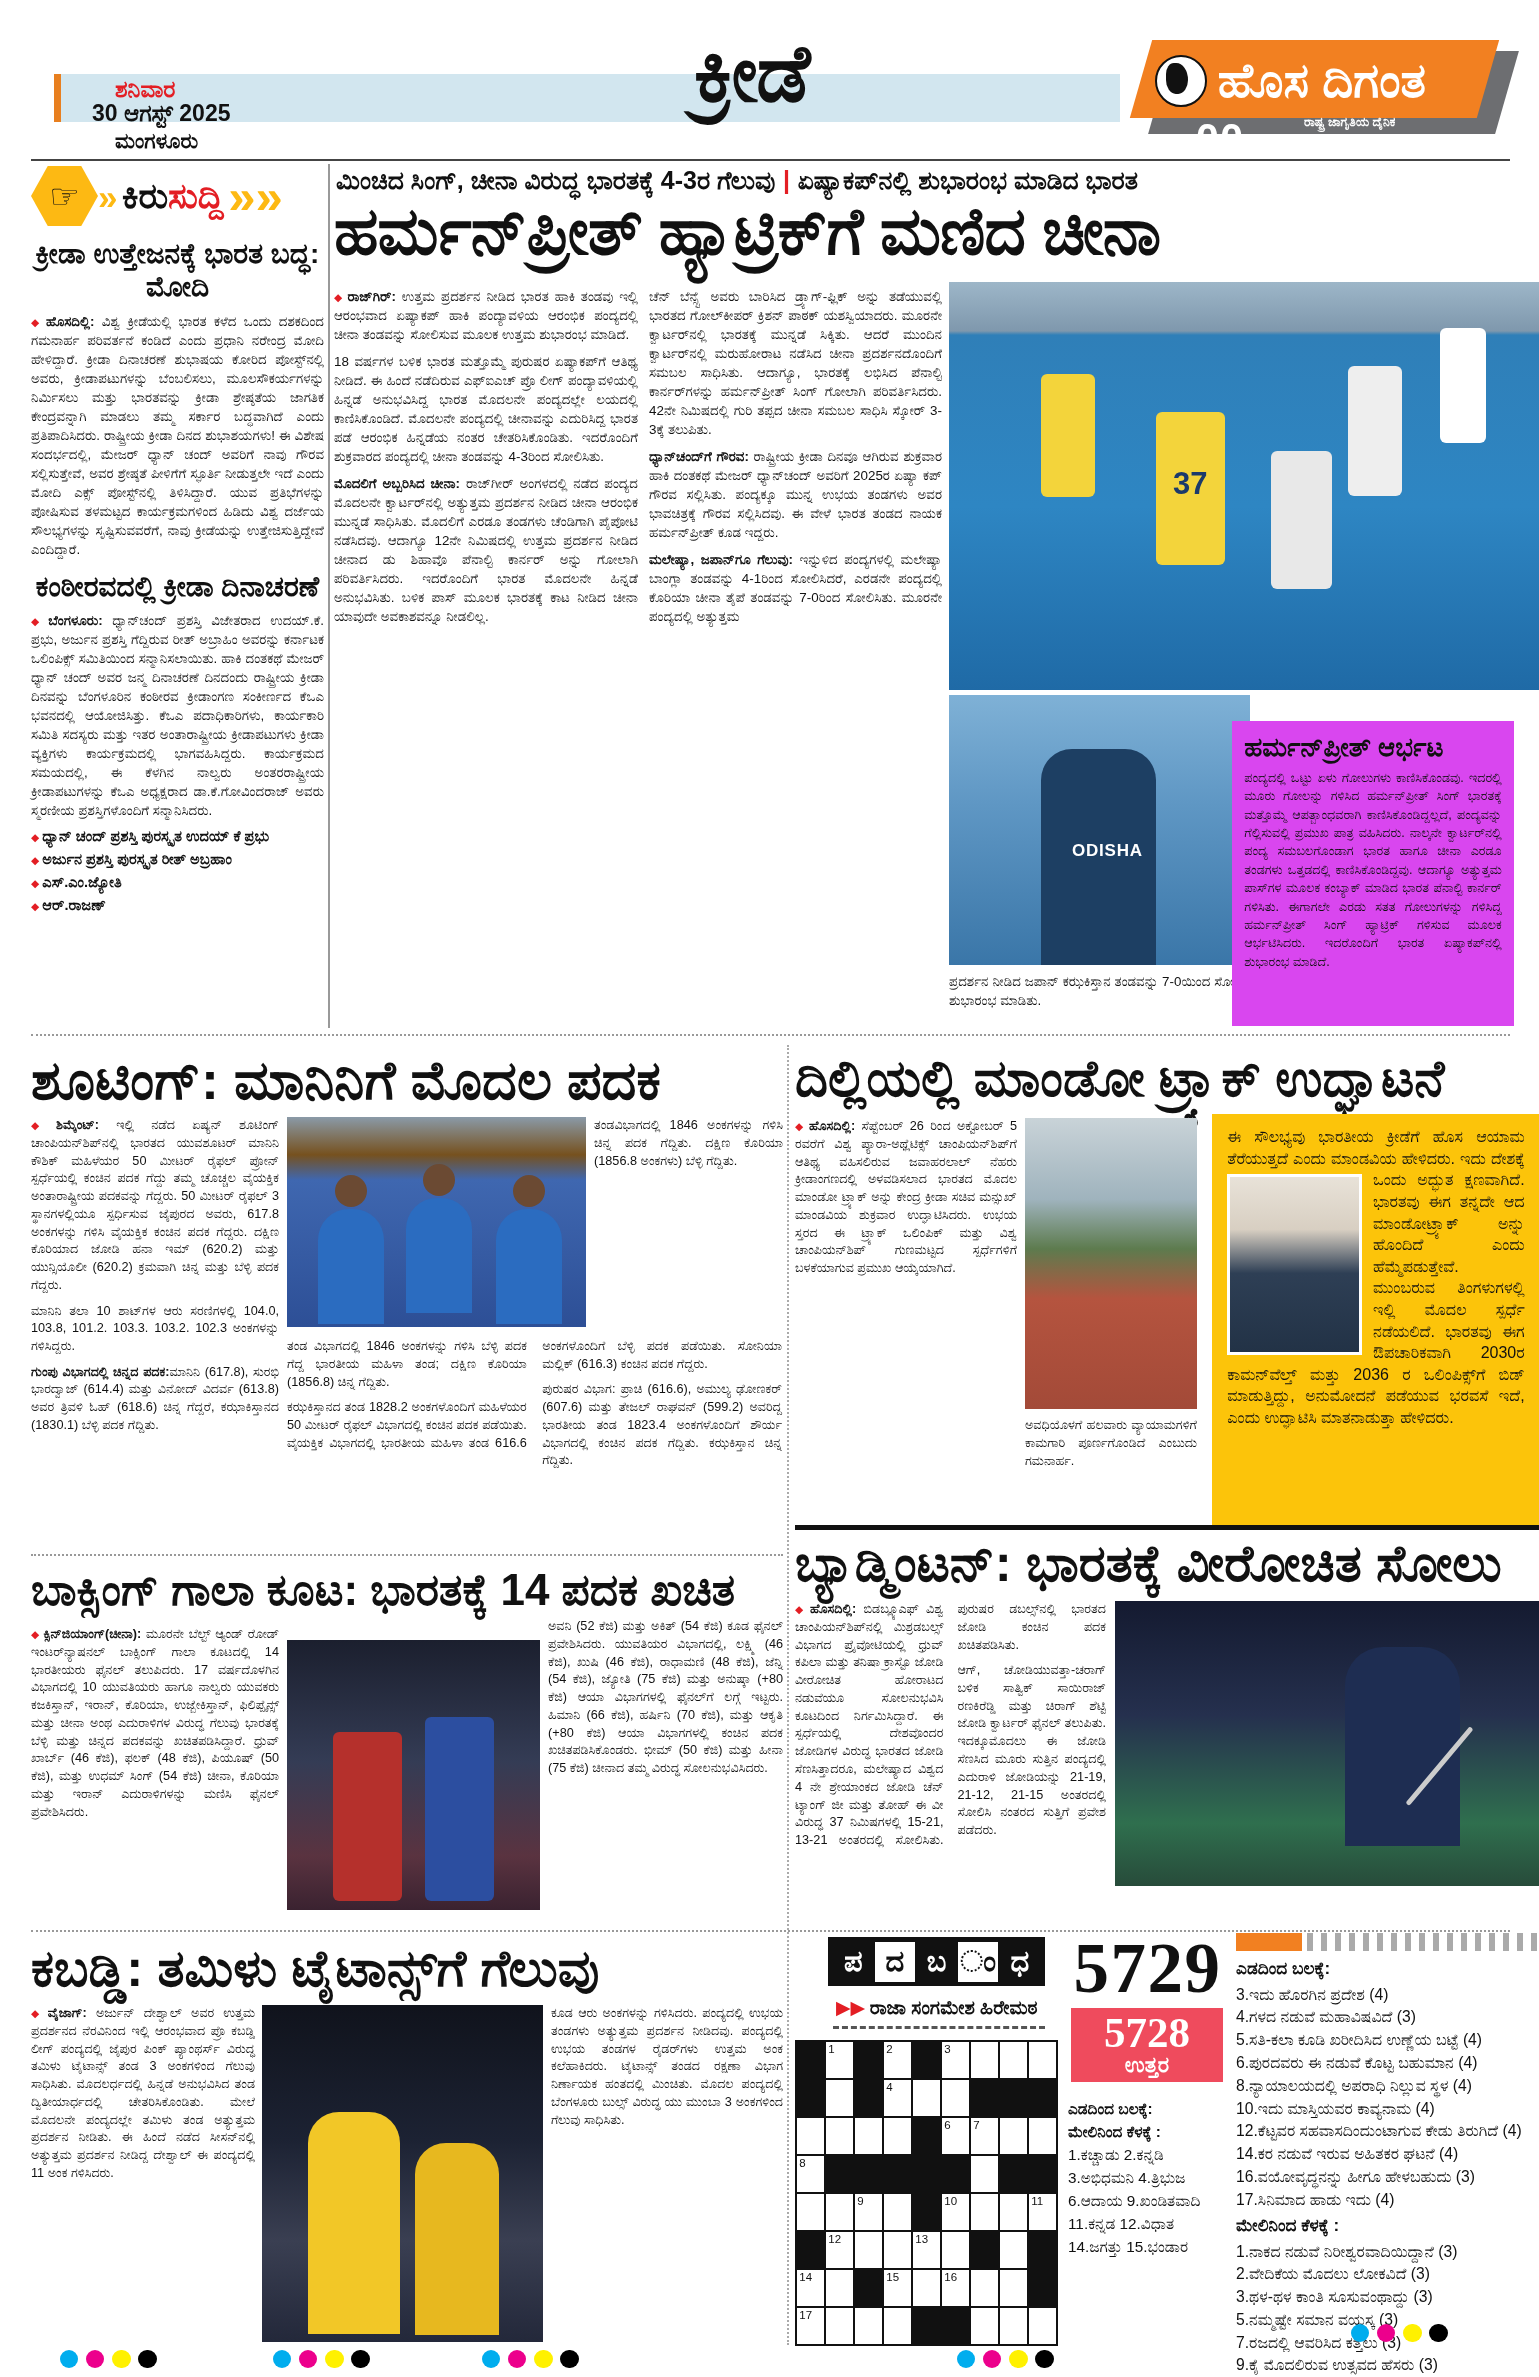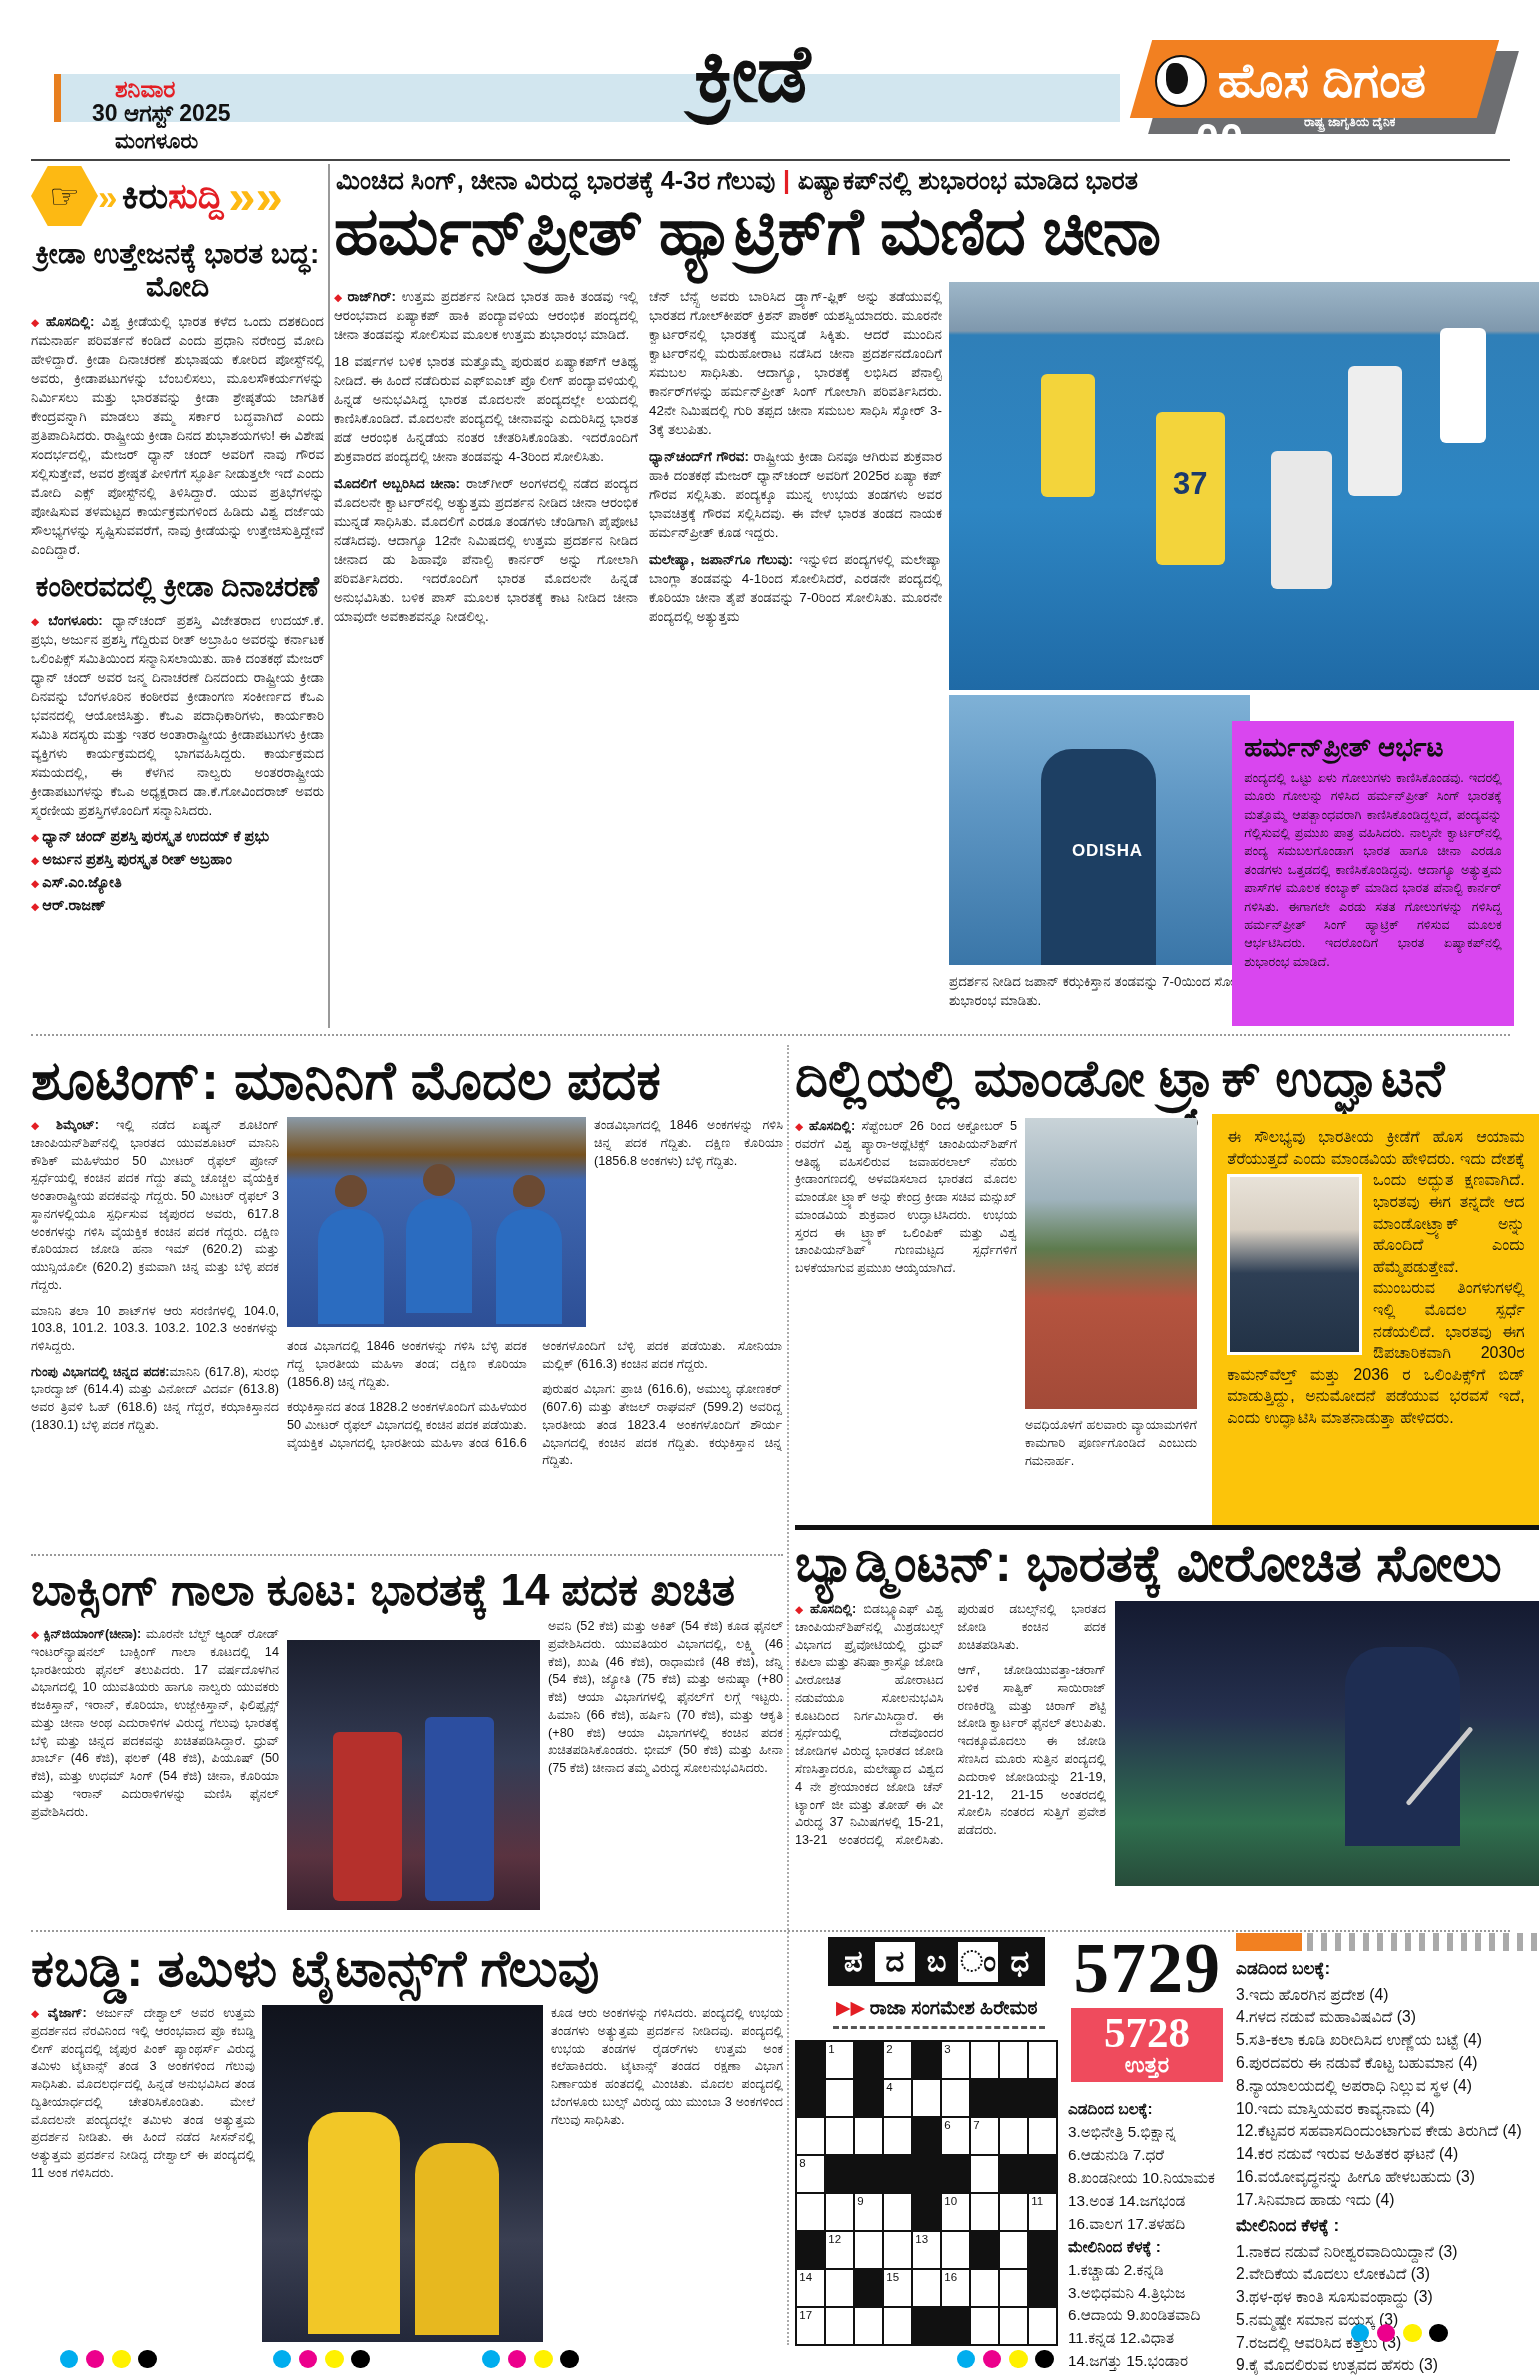--- a/index.html
+++ b/index.html
@@ -389,21 +389,20 @@
     <div class="cw-cell"></div>
   </div>
 
 <div class="abs" id="cw-num">5729</div>
 <div class="abs" id="cw-ansbox">
   <div class="n">5728</div>
   <div class="u">ಉತ್ತರ</div>
 </div>
 <div class="abs" id="cw-answers">
   <b>ಎಡದಿಂದ ಬಲಕ್ಕೆ:</b>
-  <span>3.ಅಭಿನೇತ್ರಿ 5.ಭಿಕ್ಷಾನ್ನ 6.ಆಡುನುಡಿ 7.ಧರೆ 8.ಖಂಡನೀಯ 10.ನಿಯಾಮಕ 13.ಅಂತ 14.ಜಗಭಂಡ 16.ವಾಲಗ 17.ತಳಹದಿ</span>
   <b>ಮೇಲಿನಿಂದ ಕೆಳಕ್ಕೆ :</b>
   <span>1.ಕಚ್ಚಾಡು 2.ಕನ್ನಡಿ 3.ಅಭಿಧಮನಿ 4.ತ್ರಿಭುಜ 6.ಆದಾಯ 9.ಖಂಡಿತವಾದಿ 11.ಕನ್ನಡ 12.ವಿಧಾತ 14.ಜಗತ್ತು 15.ಭಂಡಾರ</span>
 </div>
 
 <div class="abs" id="cw-clues">
   <div id="cw-clues-head">
     <div class="ob"></div>
     <div class="stripes"></div>
   </div>
   <div class="clue-label">ಎಡದಿಂದ ಬಲಕ್ಕೆ:</div>

